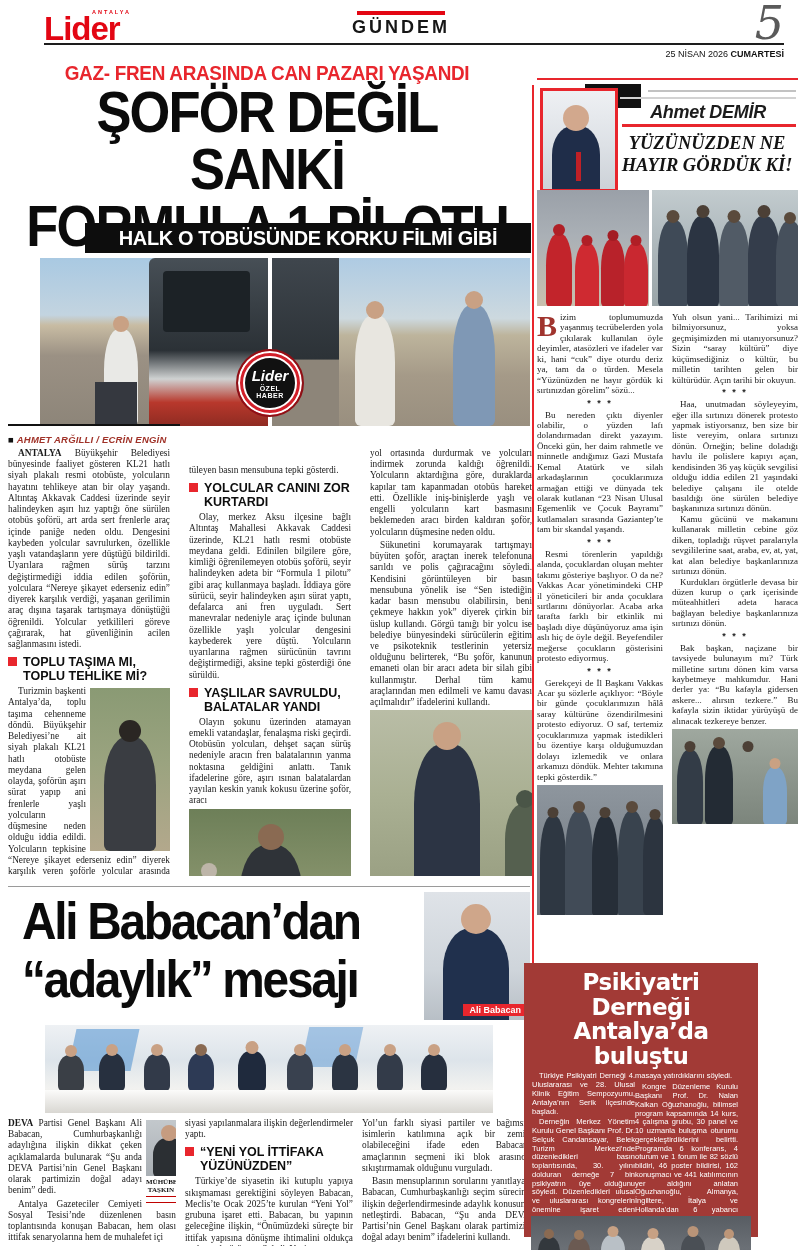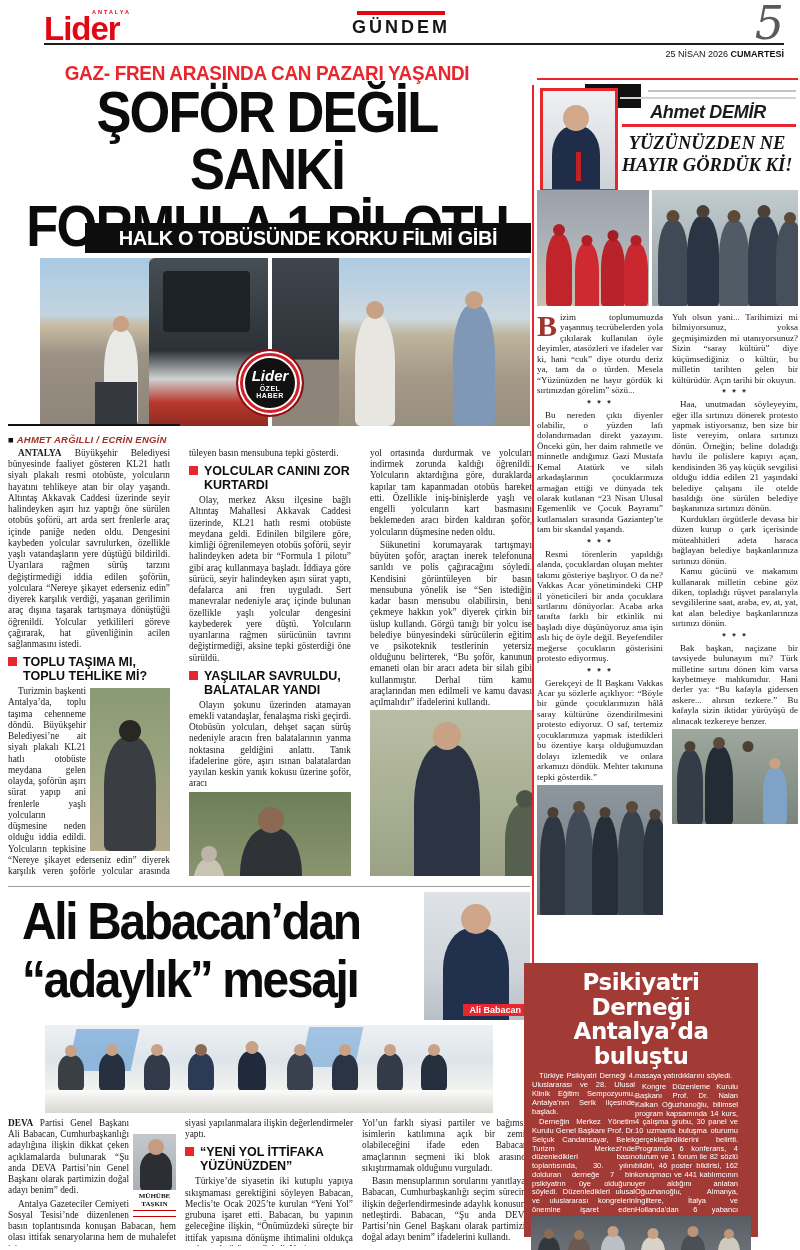--- a/index.html
+++ b/index.html
@@ -95,21 +95,21 @@
     <div class="col" style="width:169px;">
       <p class="bp"><b>ANTALYA</b><span> Büyükşehir Belediyesi bünyesinde faaliyet gösteren KL21 hatlı siyah plakalı resmi otobüste, yolcuların hayatını tehlikeye atan bir olay yaşandı. Altıntaş Akkavak Caddesi üzerinde seyir halindeyken aşırı hız yaptığı öne sürülen otobüs şoförü, art arda sert frenlerle araç içinde paniğe neden oldu. Dengesini kaybeden yolcular savrulurken, özellikle yaşlı vatandaşların yere düştüğü bildirildi. Uyarılara rağmen sürüş tarzını değiştirmediği iddia edilen şoförün, yolculara “Nereye şikayet ederseniz edin” diyerek karşılık verdiği, yaşanan gerilimin araç dışına taşarak tartışmaya dönüştüğü öğrenildi. Yolcular yetkilileri göreve çağırarak, hat güvenliğinin acilen sağlanmasını istedi.</span></p>
       <div class="sub">TOPLU TAŞIMA MI, TOPLU TEHLİKE Mİ?</div>
       <p class="bp">
         <span class="ph" style="position:relative;float:right;width:80px;height:163px;margin:2px 0 2px 4px;display:block;background:linear-gradient(#8a9a74 0%,#9aa37f 45%,#b3a88c 100%);">
           <span class="pr" style="left:18%;top:30%;width:52px;height:70%;background:#3a3d42;--hs:22px;--hd:#2a2623;"></span>
         </span>
         <span>Turizmin başkenti Antalya’da, toplu taşıma cehenneme döndü. Büyükşehir Belediyesi’ne ait siyah plakalı KL21 hatlı otobüste meydana gelen olayda, şoförün aşırı sürat yapıp ani frenlerle yaşlı yolcuların düşmesine neden olduğu iddia edildi. Yolcuların tepkisine “Nereye şikayet ederseniz edin” diyerek karşılık veren şoförle yolcular arasında tartışma yaşandı. Olayın büyümesi üzerine araçtan inen şoförün polis çağıracağını söyledi ve kendisini görün-</span>
       </p>
     </div>
-    <div class="col" style="width:169px;">
+    <div class="col" style="width:169px;margin-top:17px;">
       <p class="bp noind">tüleyen basın mensubuna tepki gösterdi.</p>
       <div class="sub">YOLCULAR CANINI ZOR KURTARDI</div>
       <p class="bp">Olay, merkez Aksu ilçesine bağlı Altıntaş Mahallesi Akkavak Caddesi üzerinde, KL21 hatlı resmi otobüste meydana geldi. Edinilen bilgilere göre, kimliği öğrenilemeyen otobüs şoförü, seyir halindeyken adeta bir “Formula 1 pilotu” gibi araç kullanmaya başladı. İddiaya göre sürücü, seyir halindeyken aşırı sürat yaptı, defalarca ani fren uyguladı. Sert manevralar nedeniyle araç içinde bulunan özellikle yaşlı yolcular dengesini kaybederek yere düştü. Yolcuların uyarılarına rağmen sürücünün tavrını değiştirmediği, aksine tepki gösterdiği öne sürüldü.</p>
       <div class="sub">YAŞLILAR SAVRULDU, BALATALAR YANDI</div>
       <p class="bp">Olayın şokunu üzerinden atamayan emekli vatandaşlar, fenalaşma riski geçirdi. Otobüsün yolcuları, dehşet saçan sürüş nedeniyle aracın fren balatalarının yanma noktasına geldiğini anlattı. Tanık ifadelerine göre, aşırı ısınan balatalardan yayılan keskin yanık kokusu üzerine şoför, aracı</p>
       <div class="ph" style="position:relative;width:169px;height:140px;background:linear-gradient(#6d7f58 0%,#87936c 55%,#a3a284 100%);">
         <div class="pr" style="left:30%;top:26%;width:62px;height:78%;background:#2f3338;--hs:26px;--hd:#8a6a52;"></div>
         <div class="pr" style="left:2%;top:48%;width:34px;height:56%;background:#c9c3b4;--hs:16px;--hd:#bdb5a8;"></div>
       </div>
     </div>
@@ -146,21 +146,21 @@
     <div class="pr" style="left:54%;top:32%;width:26px;height:44%;background:#39414f;--hs:12px;"></div>
     <div class="pr" style="left:64%;top:33%;width:26px;height:43%;background:#2b3442;--hs:12px;"></div>
     <div class="pr" style="left:74%;top:32%;width:26px;height:44%;background:#333b49;--hs:12px;"></div>
     <div class="pr" style="left:84%;top:33%;width:26px;height:43%;background:#262f3e;--hs:12px;"></div>
     <div class="abs" style="left:0;bottom:0;width:100%;height:26%;background:linear-gradient(#fbfbfa,#d9d7d2);"></div>
   </div>
 
   <div class="abs" style="left:8px;top:1118px;width:522px;height:128px;display:flex;gap:9px;">
     <div class="col" style="width:169px;">
       <p class="bp noind">
-        <span style="float:right;width:43px;margin:16px 0 2px 4px;display:block;">
+        <span style="float:right;width:30px;margin:2px 0 2px 4px;display:block;">
           <span class="ph" style="position:relative;display:block;width:46px;height:56px;background:linear-gradient(#c3c8cc,#a9afb4);">
             <span class="pr" style="left:16%;top:32%;width:32px;height:72%;background:#2b2f33;--hs:16px;--hd:#c69c80;"></span>
           </span>
           <span style="display:block;text-align:center;font-weight:bold;font-size:7px;line-height:1.15;margin-top:2px;color:#111;">MÜHÜBE TAŞKIN</span>
           <span class="capline" style="display:block;margin-top:2px;"></span>
         </span>
         <b>DEVA</b><span> Partisi Genel Başkanı Ali Babacan, Cumhurbaşkanlığı adaylığına ilişkin dikkat çeken açıklamalarda bulunarak “Şu anda DEVA Partisi’nin Genel Başkanı olarak partimizin doğal adayı benim” dedi.</span>
       </p>
       <p class="bp">Antalya Gazeteciler Cemiyeti Sosyal Tesisi’nde düzenlenen basın toplantısında konuşan Babacan, hem olası ittifak senaryolarına hem de muhalefet içi</p>
     </div>
@@ -223,22 +223,22 @@
         <div class="pr" style="left:22%;top:20%;width:28px;height:82%;background:#414b57;--hs:12px;--hd:#5a4a3c;"></div>
         <div class="pr" style="left:44%;top:24%;width:26px;height:78%;background:#262e38;--hs:11px;--hd:#4c4036;"></div>
         <div class="pr" style="left:64%;top:20%;width:28px;height:82%;background:#39434e;--hs:12px;--hd:#5a4a3c;"></div>
         <div class="pr" style="left:84%;top:25%;width:24px;height:76%;background:#2c343f;--hs:11px;--hd:#4c4036;"></div>
       </div>
     </div>
     <div class="col" style="width:126px;">
       <p class="op noind">Yuh olsun yani... Tarihimizi mi bilmiyorsunuz, yoksa geçmişimizden mi utanıyorsunuz? Sizin “saray kültürü” diye küçümsediğiniz o kültür, bu milletin tarihten gelen bir kültürüdür. Açın tarihi bir okuyun.</p>
       <div class="sep">* * *</div>
       <p class="op">Haa, unutmadan söyleyeyim, eğer illa sırtınızı dönerek protesto yapmak istiyorsanız, ben size bir liste vereyim, onlara sırtınızı dönün. Örneğin; beline doladığı havlu ile polislere kapıyı açan, kendisinden 36 yaş küçük sevgilisi olduğu iddia edilen 21 yaşındaki belediye çalışanı ile otelde basıldığı öne sürülen belediye başkanınıza sırtınızı dönün.</p>
+      <p class="op">Kamu gücünü ve makamını kullanarak milletin cebine göz diken, topladığı rüşvet paralarıyla sevgililerine saat, araba, ev, at, yat, kat alan belediye başkanlarınıza sırtınızı dönün.</p>
       <p class="op">Kurdukları örgütlerle devasa bir düzen kurup o çark içerisinde müteahhitleri adeta haraca bağlayan belediye başkanlarınıza sırtınızı dönün.</p>
-      <p class="op">Kamu gücünü ve makamını kullanarak milletin cebine göz diken, topladığı rüşvet paralarıyla sevgililerine saat, araba, ev, at, yat, kat alan belediye başkanlarınıza sırtınızı dönün.</p>
       <div class="sep">* * *</div>
       <p class="op">Bak başkan, naçizane bir tavsiyede bulunayım mı? Türk milletine sırtını dönen kim varsa kaybetmeye mahkumdur. Hani derler ya: “Bu kafayla gidersen askere... alırsın tezkere.” Bu kafayla sizin iktidar yürüyüşü de alınacak tezkereye benzer.</p>
       <div class="ph" style="position:relative;width:126px;height:95px;margin-top:3px;background:linear-gradient(#9fa89f 0%,#8b948b 55%,#7c857c 100%);">
         <div class="pr" style="left:4%;top:22%;width:26px;height:80%;background:#333c47;--hs:11px;--hd:#4c4036;"></div>
         <div class="pr" style="left:26%;top:18%;width:28px;height:84%;background:#232b34;--hs:12px;--hd:#5a4a3c;"></div>
         <div class="pr" style="left:50%;top:22%;width:26px;height:80%;background:#3d4底751;--hs:11px;--hd:#4c4036;"></div>
         <div class="pr" style="left:72%;top:40%;width:24px;height:62%;background:#7fa3c6;--hs:11px;--hd:#caa183;"></div>
       </div>
     </div>
   </div>

